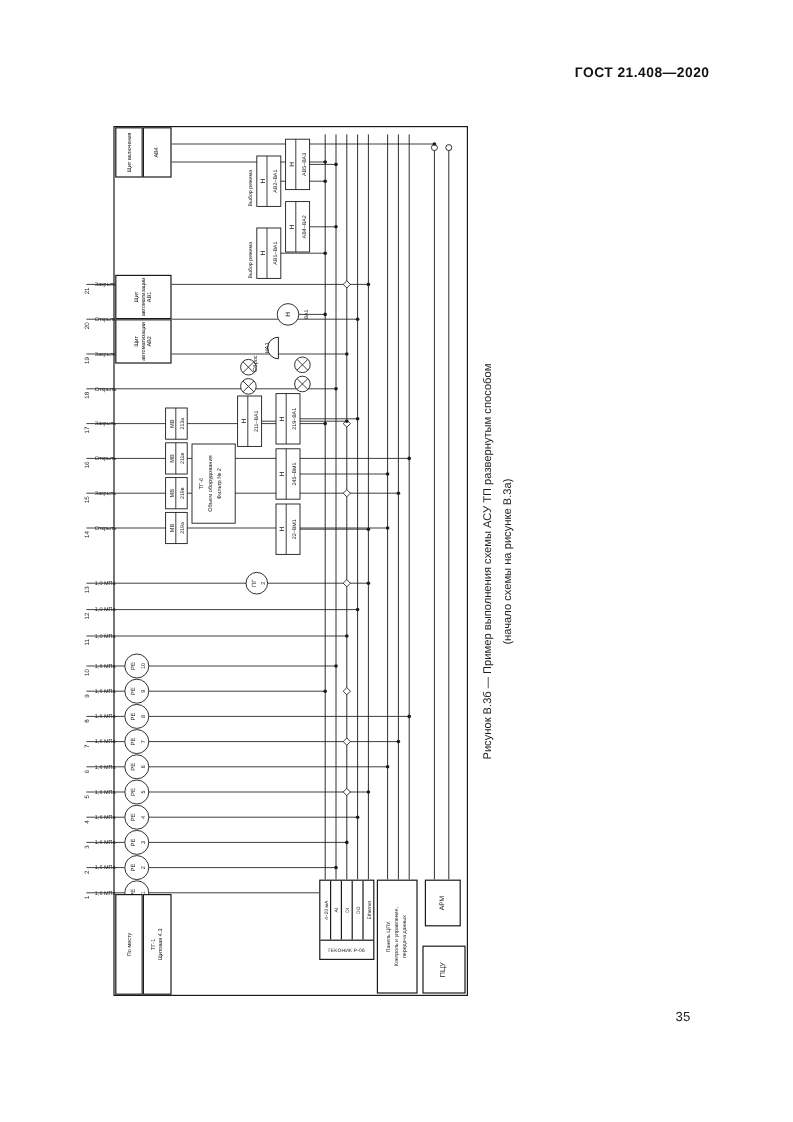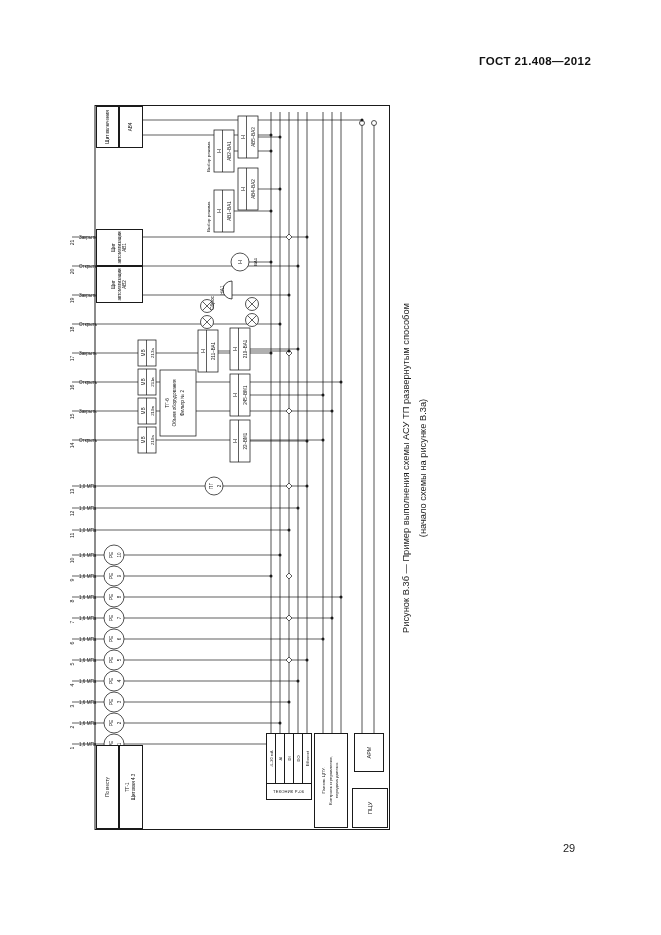--- a/index.html
+++ b/index.html
@@ -37,21 +37,21 @@
   #pcu-box{position:absolute;left:2px;top:290px;width:40px;height:36px;
        border:0.8px solid #1a1a1a;background:#fff;box-sizing:border-box;
        display:flex;align-items:center;justify-content:center;font-size:6px;}
   #arm-box{position:absolute;left:58px;top:292px;width:39px;height:30px;
        border:0.8px solid #1a1a1a;background:#fff;box-sizing:border-box;
        display:flex;align-items:center;justify-content:center;font-size:5.5px;}
 </style>
 </head>
 <body>
 
-<div id="gost-header">ГОСТ 21.408—2012</div>
+<div id="gost-header">ГОСТ 21.408—2020</div>
 
 <div id="schematic">
   <div id="schematic-inner">
     <svg id="schem-svg" width="725" height="328" viewBox="0 0 725 328">
         <g>
           <rect x="0.5" y="33" width="724" height="294.5" fill="none" stroke="#1a1a1a" stroke-width="1"></rect>
         </g>
         <g>
           <line x1="97" y1="209" x2="718" y2="209" stroke="#1a1a1a" stroke-width="0.75"></line>
           <line x1="97" y1="218" x2="718" y2="218" stroke="#1a1a1a" stroke-width="0.75"></line>
@@ -355,13 +355,13 @@
   </div>
 </div>
 
 <div id="figcaption-wrap">
   <div id="figcaption">
     <div>Рисунок В.3б — Пример выполнения схемы АСУ ТП развернутым способом</div>
     <div>(начало схемы на рисунке В.3а)</div>
   </div>
 </div>
 
-<div id="page-number">29</div>
+<div id="page-number">35</div>
 
 </body></html>

